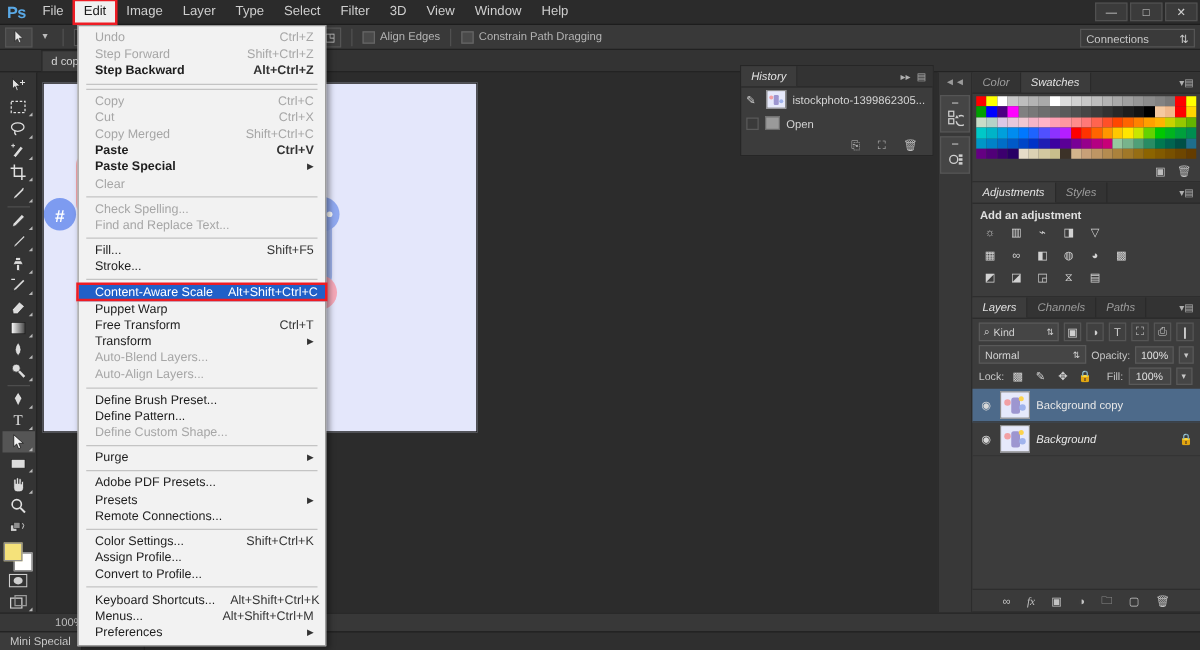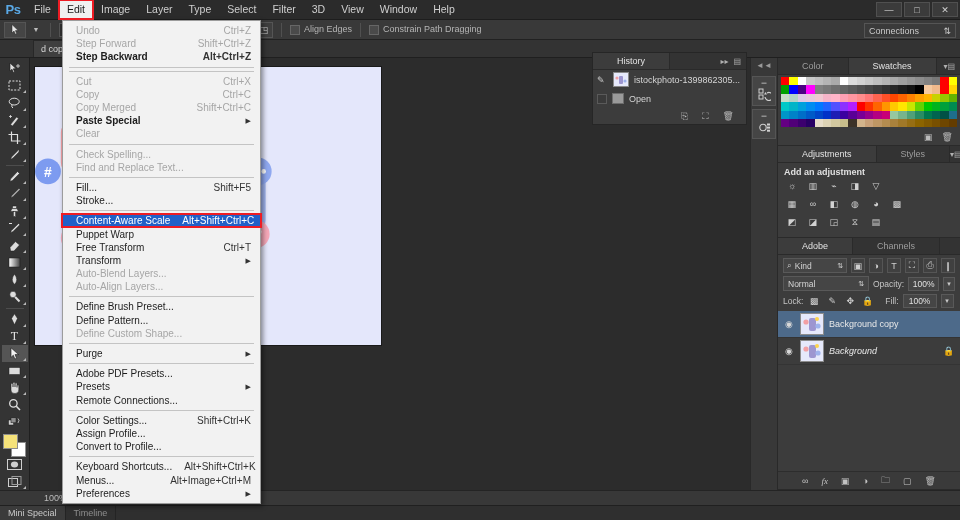--- a/index.html
+++ b/index.html
@@ -105,22 +105,23 @@
   .ic-grp .cap{ font-size:5px; color:#8e8e8e; line-height:6px; }
   .ic-btn{ width:20px;height:18px;display:flex;align-items:center;justify-content:center;color:#cecece;}
   .panelcol{ flex:1; display:flex; flex-direction:column; min-width:0; }
 
   .panel{ background:#3c3c3c; border-bottom:1px solid #2a2a2a; }
   .panel-tabs{
     height:17px; background:#333; display:flex; align-items:stretch; position:relative;
     border-bottom:1px solid #2a2a2a;
   }
   .ptab{
-    padding:0 24px; display:flex; align-items:center; font-size:9px; color:#9d9d9d;
+    padding:0 8px; display:flex; align-items:center; font-size:9px; color:#9d9d9d;
     border-right:1px solid #2a2a2a;
+    font-style:italic;
   }
   .ptab.active{ background:#3c3c3c; color:#e2e2e2; }
   .pmenu{ margin-left:auto; display:flex; align-items:center; gap:5px; padding-right:5px; color:#b0b0b0; font-size:8px; }
 
   
   .swatch-grid{ display:grid; grid-template-columns:repeat(21,1fr); gap:0; padding:2px 3px; }
   .swatch{ width:100%; aspect-ratio:1/1; border:0; }
   .panel-foot{ height:16px; display:flex; align-items:center; justify-content:flex-end; gap:9px; padding-right:7px; color:#bdbdbd; font-size:9px; }
 
   
@@ -680,21 +681,21 @@
               <span class="adj-ic">◪</span>
               <span class="adj-ic">◲</span>
               <span class="adj-ic">⧖</span>
               <span class="adj-ic">▤</span>
             </div>
           </div>
         </div>
 
         <div class="panel" style="flex:1;display:flex;flex-direction:column;">
           <div class="panel-tabs" id="layers-tabs">
-              <div class="ptab active">Adobe</div>
+              <div class="ptab active">Layers</div>
               <div class="ptab">Channels</div>
               <div class="ptab">Paths</div>
               <div class="pmenu">
                 <span>▾▤</span>
               </div>
             </div>
           <div class="layers-opts">
             <div class="lrow">
               <div class="kind-sel">
                 <span>⌕</span>
@@ -822,30 +823,34 @@
         <span class="lbl">Step Forward</span>
         <span class="acc">Shift+Ctrl+Z</span>
       </div>
       <div class="dd-item bold">
         <span class="lbl">Step Backward</span>
         <span class="acc">Alt+Ctrl+Z</span>
       </div>
       <div class="dd-sep"></div>
       <div class="dd-sep"></div>
       <div class="dd-item disabled">
+        <span class="lbl">Copy</span>
+        <span class="acc">Ctrl+C</span>
+      </div>
+      <div class="dd-item disabled">
         <span class="lbl">Cut</span>
         <span class="acc">Ctrl+X</span>
       </div>
       <div class="dd-item disabled">
-        <span class="lbl">Copy</span>
-        <span class="acc">Ctrl+C</span>
-      </div>
-      <div class="dd-item disabled">
         <span class="lbl">Copy Merged</span>
         <span class="acc">Shift+Ctrl+C</span>
+      </div>
+      <div class="dd-item bold">
+        <span class="lbl">Paste</span>
+        <span class="acc">Ctrl+V</span>
       </div>
       <div class="dd-item bold">
         <span class="lbl">Paste Special</span>
         <span class="arrow">▶</span>
       </div>
       <div class="dd-item disabled">
         <span class="lbl">Clear</span>
       </div>
       <div class="dd-sep"></div>
       <div class="dd-item disabled">
@@ -922,21 +927,21 @@
       <div class="dd-item">
         <span class="lbl">Convert to Profile...</span>
       </div>
       <div class="dd-sep"></div>
       <div class="dd-item">
         <span class="lbl">Keyboard Shortcuts...</span>
         <span class="acc">Alt+Shift+Ctrl+K</span>
       </div>
       <div class="dd-item">
         <span class="lbl">Menus...</span>
-        <span class="acc">Alt+Image+Ctrl+M</span>
+        <span class="acc">Alt+Shift+Ctrl+M</span>
       </div>
       <div class="dd-item">
         <span class="lbl">Preferences</span>
         <span class="arrow">▶</span>
       </div>
     </div>
 
 </div>
 
 </body></html>

